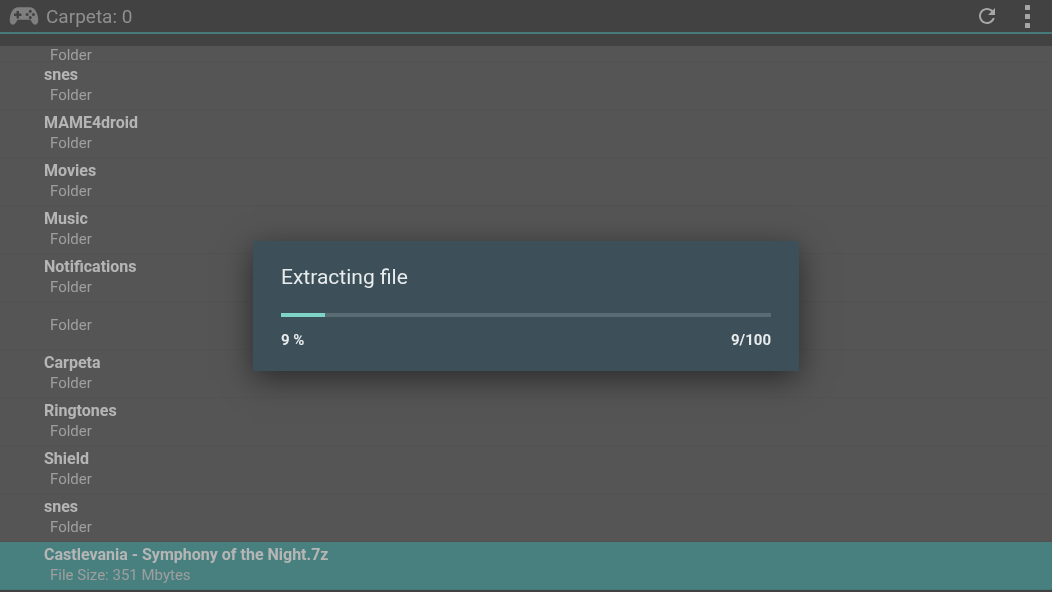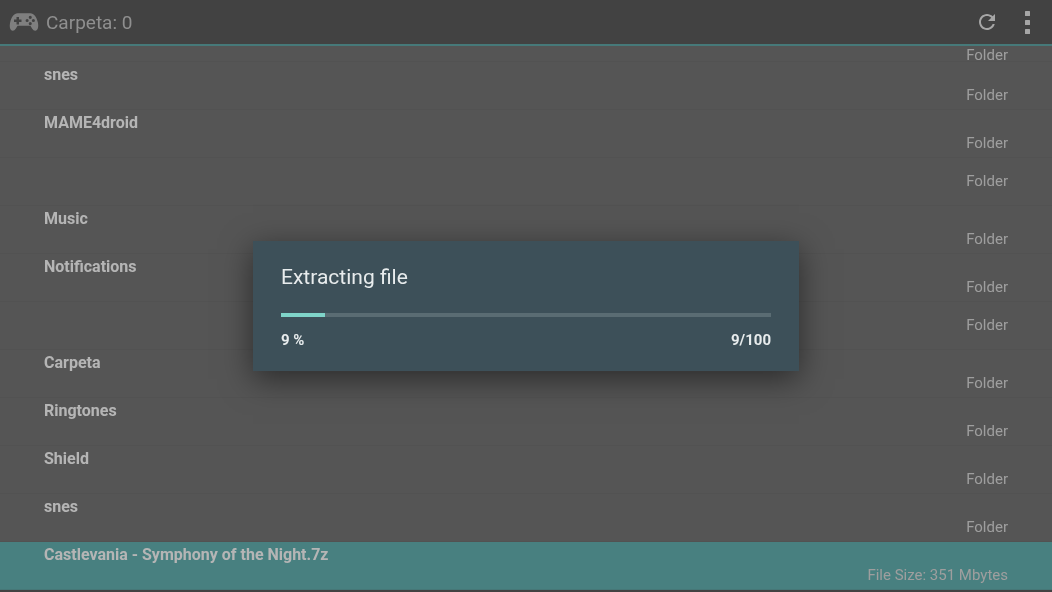--- a/index.html
+++ b/index.html
@@ -11,21 +11,21 @@
     body {
       width: 1052px;
       height: 592px;
       background: #000;
       font-family: Roboto, 'Helvetica Neue', Arial, sans-serif;
       overflow: hidden;
       position: relative;
     }
     
     .action-bar {
-      height: 44px;
+      height: 32px;
       background: #000;
       display: flex;
       align-items: center;
       padding: 0 8px;
       position: relative;
       z-index: 1;
     }
     
     .app-icon {
       width: 32px;
@@ -123,21 +123,20 @@
       font-size: 16px;
       font-weight: bold;
       line-height: 1.3;
     }
     
     .item-subtitle {
       color: #ccc;
       font-size: 15px;
       line-height: 1.3;
       padding-left: 6px;
-      text-align: right;
     }
     
     .scrim {
       position: absolute;
       top: 0;
       left: 0;
       right: 0;
       bottom: 0;
       background: rgba(120, 120, 120, 0.55);
       z-index: 2;
@@ -216,20 +215,21 @@
     </div>
     <div class="list-item">
       <div class="item-name">snes</div>
       <div class="item-subtitle">Folder</div>
     </div>
     <div class="list-item">
       <div class="item-name">MAME4droid</div>
       <div class="item-subtitle">Folder</div>
     </div>
     <div class="list-item">
+      <div class="item-name">Movies</div>
       <div class="item-subtitle">Folder</div>
     </div>
     <div class="list-item">
       <div class="item-name">Music</div>
       <div class="item-subtitle">Folder</div>
     </div>
     <div class="list-item">
       <div class="item-name">Notifications</div>
       <div class="item-subtitle">Folder</div>
     </div>

